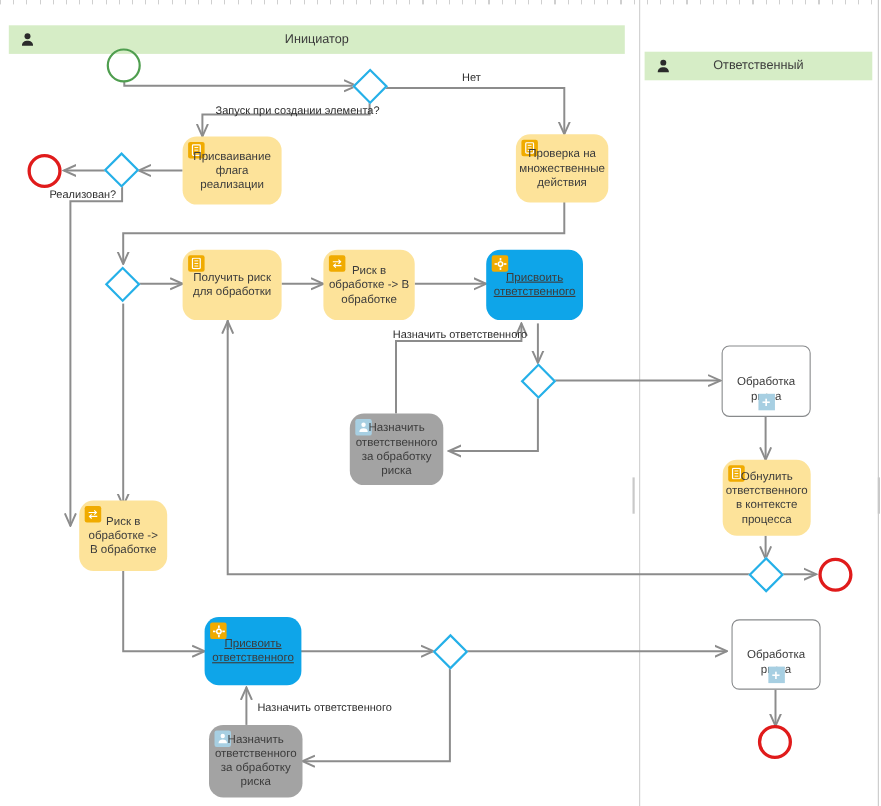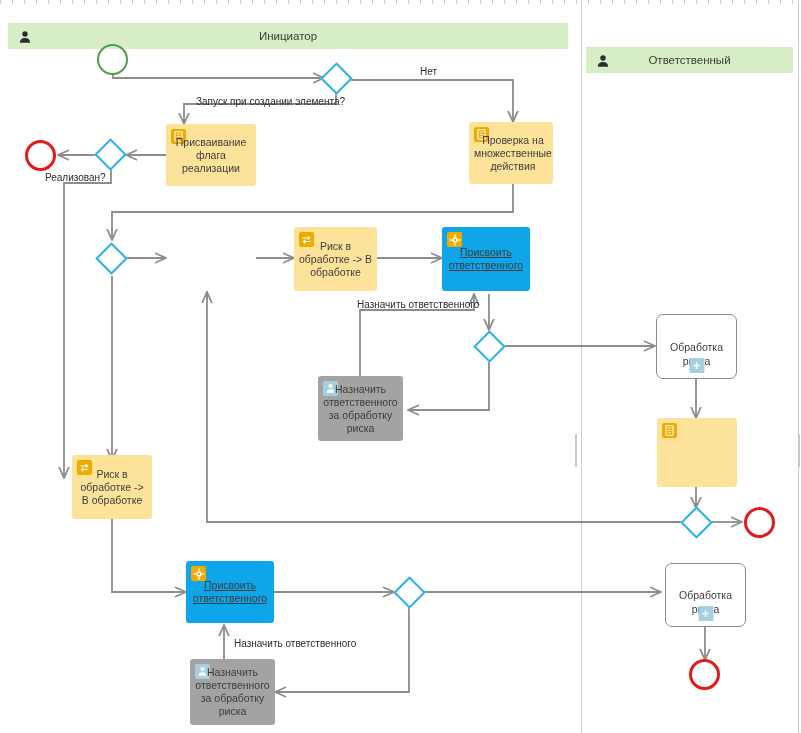--- a/index.html
+++ b/index.html
@@ -42,26 +42,27 @@
   }
   svg.wires {
     position: absolute; left: 0; top: 0;
     width: 801px; height: 733px;
     pointer-events: none;
   }
   
   .task {
     position: absolute;
     box-sizing: border-box;
-    border-radius: 3px;
+    border-radius: 13px;
     font-size: 10.5px;
     color: #3c3c3c;
     text-align: center;
     display: flex;
     align-items: center;
+    justify-content: center;
     padding: 4px 5px;
     line-height: 13px;
   }
   .task.script { background: #fde39a; }
   .task.service { background: #0ea5e9; text-decoration: underline; }
   .task.user { background: #a3a3a3; }
   .task .badge {
     position: absolute;
     left: 5px; top: 5px;
     width: 15px; height: 15px;
@@ -254,20 +255,31 @@
       <svg viewBox="0 0 14 14" width="11" height="11">
         <rect x="2.5" y="1" width="9" height="12" rx="1" fill="none" stroke="#ffffff" stroke-width="1.4"></rect>
         <line x1="4.8" y1="4" x2="9.2" y2="4" stroke="#ffffff" stroke-width="1.1"></line>
         <line x1="4.8" y1="7" x2="9.2" y2="7" stroke="#ffffff" stroke-width="1.1"></line>
         <line x1="4.8" y1="10" x2="9.2" y2="10" stroke="#ffffff" stroke-width="1.1"></line>
       </svg>
     </span>
     <span class="label">Проверка на множественные действия</span>
   </div>
 
+  <div class="task script" style="left:166px; top:227px; width:90px; height:64px;">
+    <span class="badge">
+      <svg viewBox="0 0 14 14" width="11" height="11">
+        <rect x="2.5" y="1" width="9" height="12" rx="1" fill="none" stroke="#ffffff" stroke-width="1.4"></rect>
+        <line x1="4.8" y1="4" x2="9.2" y2="4" stroke="#ffffff" stroke-width="1.1"></line>
+        <line x1="4.8" y1="7" x2="9.2" y2="7" stroke="#ffffff" stroke-width="1.1"></line>
+        <line x1="4.8" y1="10" x2="9.2" y2="10" stroke="#ffffff" stroke-width="1.1"></line>
+      </svg>
+    </span>
+    <span class="label">Получить риск для обработки</span>
+  </div>
 
   <div class="task script" style="left:294px; top:227px; width:83px; height:64px;">
     <span class="badge">
       <svg viewBox="0 0 14 14" width="11" height="11">
         <path d="M2 5 H11 M8.5 2.6 L11 5 L8.5 7.4" fill="none" stroke="#ffffff" stroke-width="1.3"></path>
         <path d="M12 9.5 H3 M5.5 7.1 L3 9.5 L5.5 11.9" fill="none" stroke="#ffffff" stroke-width="1.3"></path>
       </svg>
     </span>
     <span class="label">Риск в обработке -&gt; В обработке</span>
   </div>
@@ -300,20 +312,21 @@
 
   <div class="task script" style="left:657px; top:418px; width:80px; height:69px;">
     <span class="badge">
       <svg viewBox="0 0 14 14" width="11" height="11">
         <rect x="2.5" y="1" width="9" height="12" rx="1" fill="none" stroke="#ffffff" stroke-width="1.4"></rect>
         <line x1="4.8" y1="4" x2="9.2" y2="4" stroke="#ffffff" stroke-width="1.1"></line>
         <line x1="4.8" y1="7" x2="9.2" y2="7" stroke="#ffffff" stroke-width="1.1"></line>
         <line x1="4.8" y1="10" x2="9.2" y2="10" stroke="#ffffff" stroke-width="1.1"></line>
       </svg>
     </span>
+    <span class="label">Обнулить ответственного в контексте процесса</span>
   </div>
 
   <div class="task script" style="left:72px; top:455px; width:80px; height:64px;">
     <span class="badge">
       <svg viewBox="0 0 14 14" width="11" height="11">
         <path d="M2 5 H11 M8.5 2.6 L11 5 L8.5 7.4" fill="none" stroke="#ffffff" stroke-width="1.3"></path>
         <path d="M12 9.5 H3 M5.5 7.1 L3 9.5 L5.5 11.9" fill="none" stroke="#ffffff" stroke-width="1.3"></path>
       </svg>
     </span>
     <span class="label">Риск в обработке -&gt; В обработке</span>

